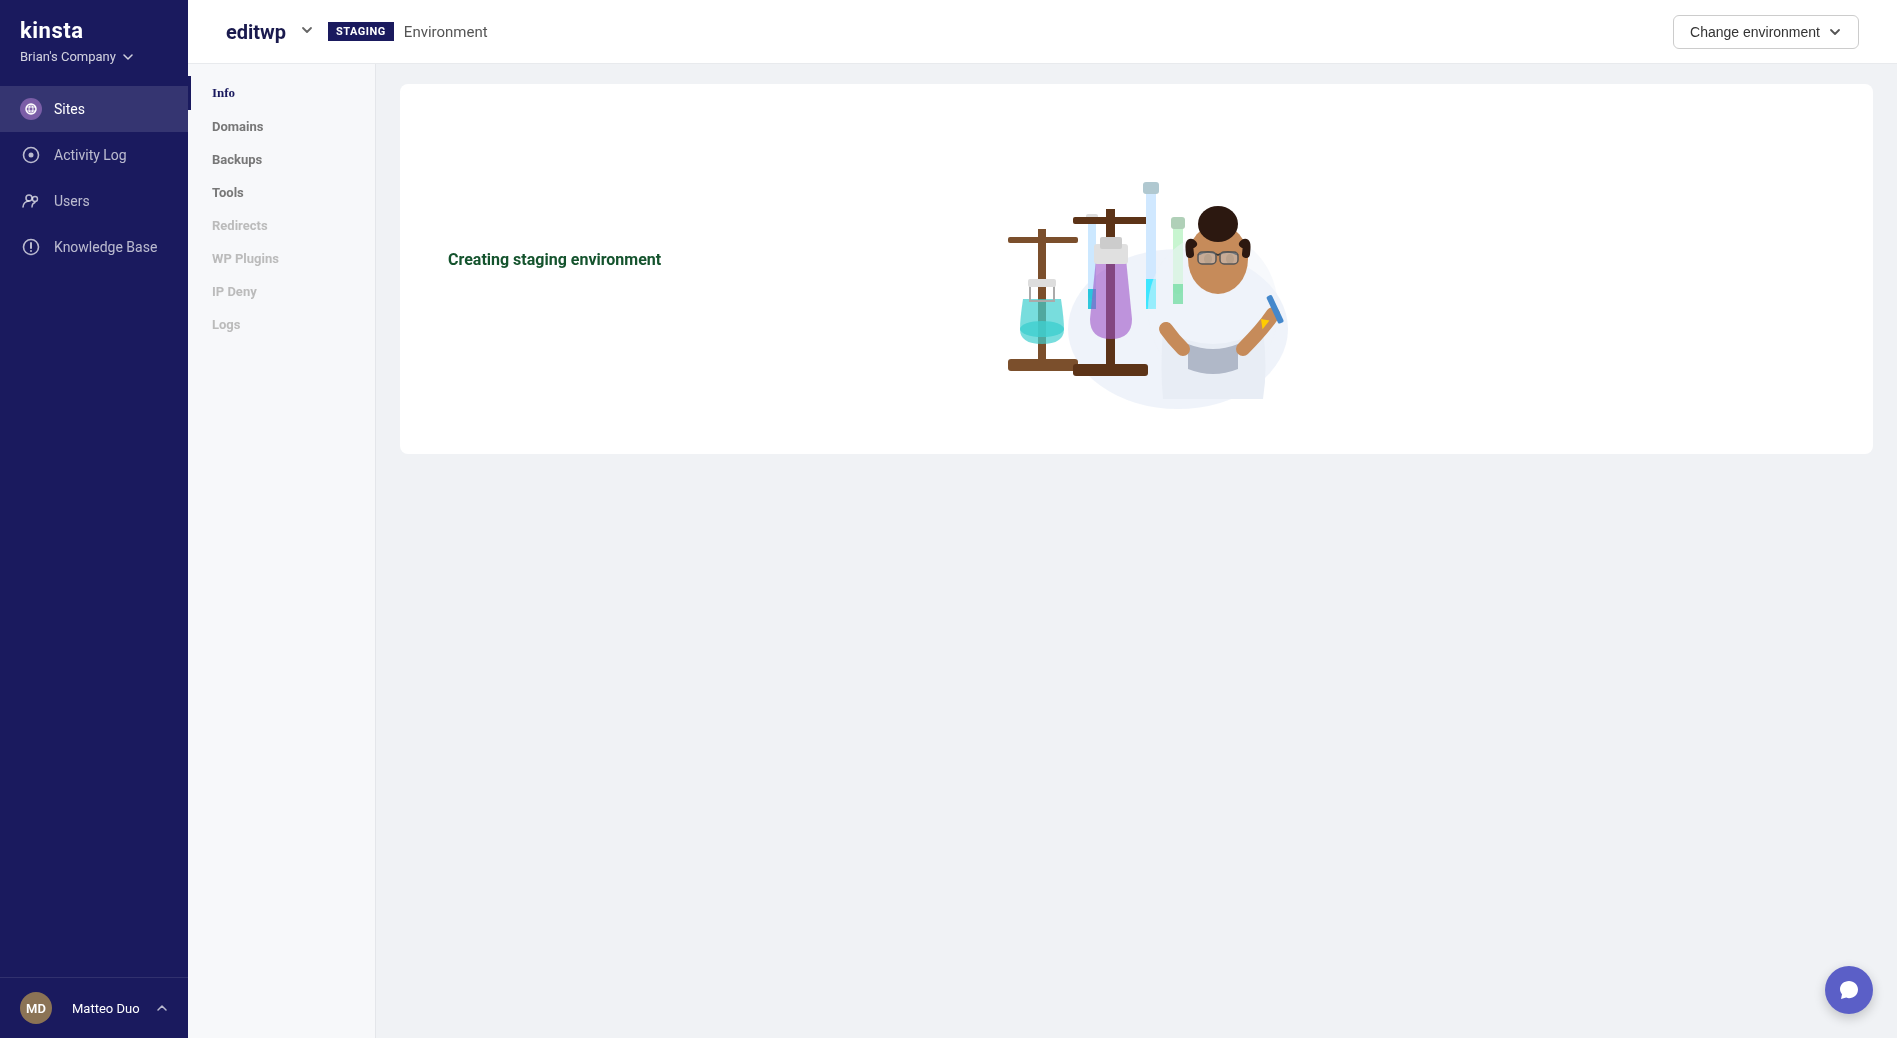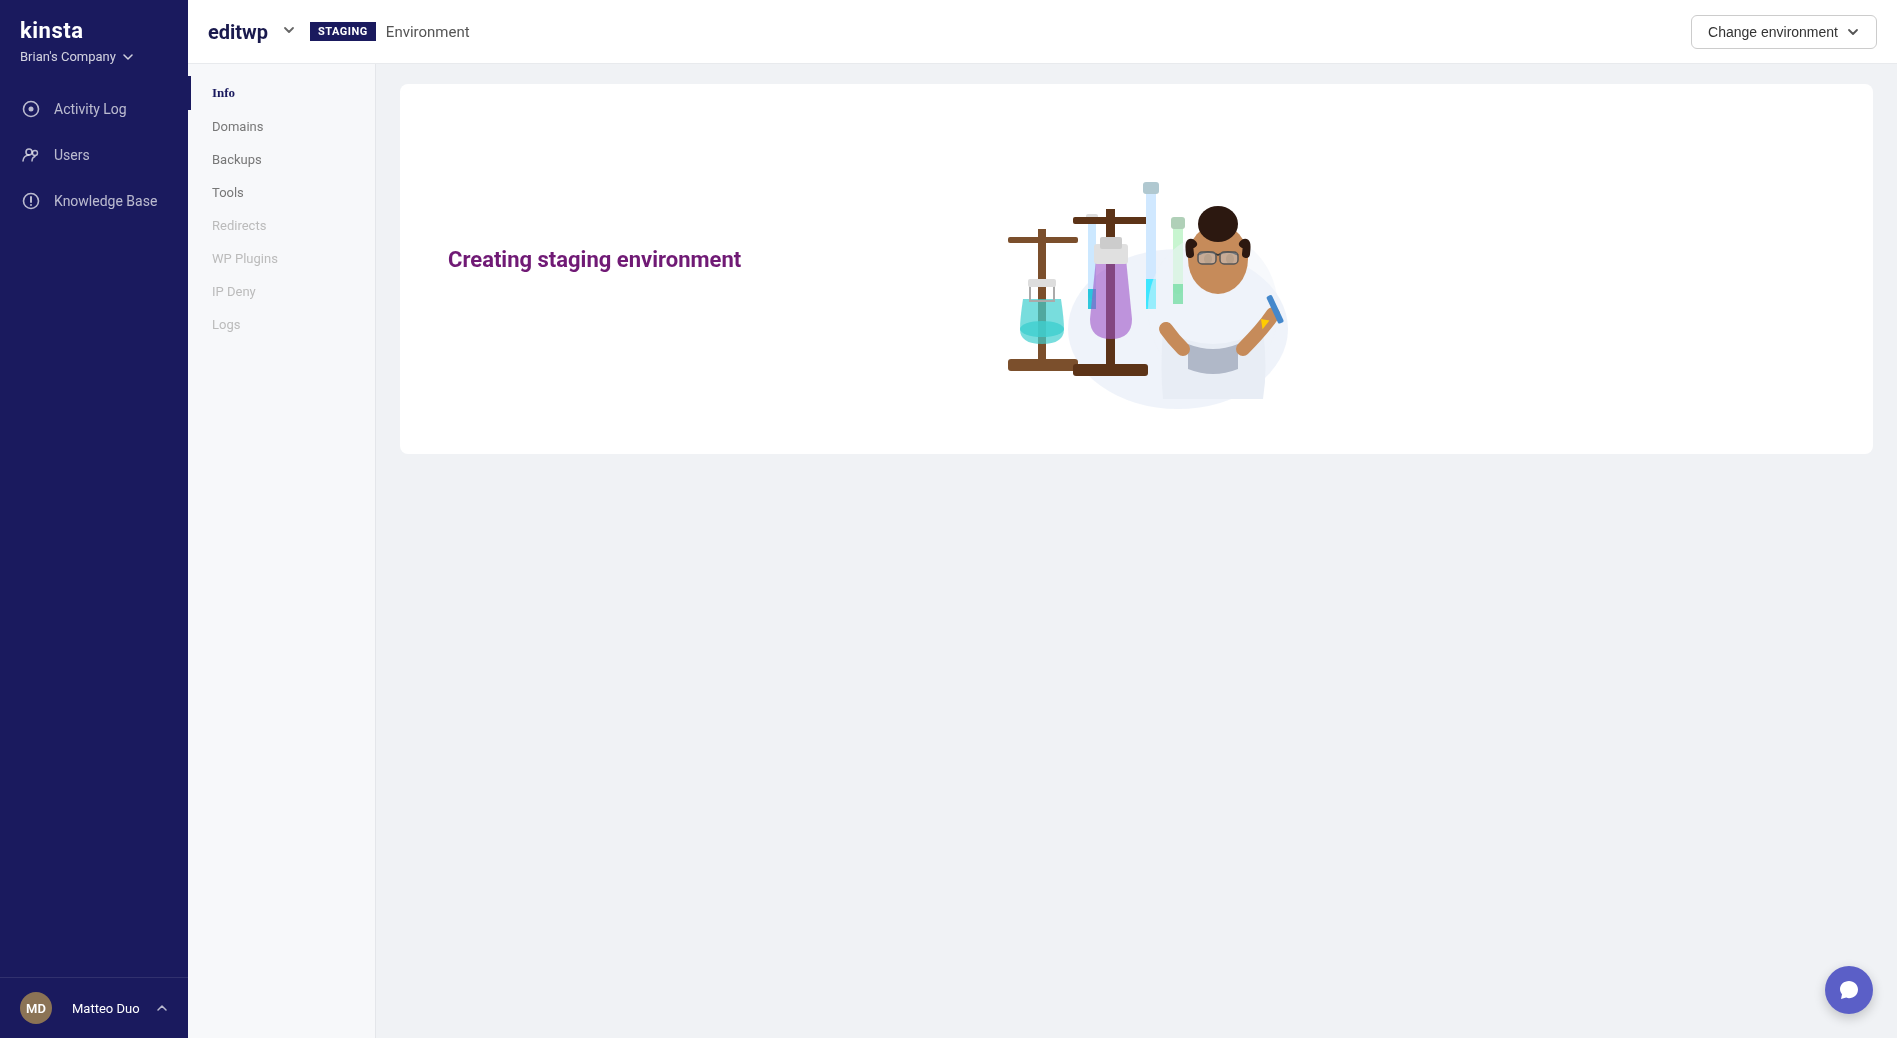--- a/index.html
+++ b/index.html
@@ -112,21 +112,21 @@
     #main {
       flex: 1;
       display: flex;
       flex-direction: column;
       background: #f0f2f5;
     }
 
     
     #top-header {
       background: white;
-      padding: 0 20px;
+      padding: 0 38px;
       height: 64px;
       display: flex;
       align-items: center;
       justify-content: space-between;
       border-bottom: 1px solid #e8eaed;
     }
     .site-title-area {
       display: flex;
       align-items: center;
       gap: 10px;
@@ -185,20 +185,21 @@
       padding: 12px 0;
       flex-shrink: 0;
     }
     .sub-nav-item {
       padding: 9px 24px;
       font-size: 13px;
       color: #777;
       cursor: pointer;
       display: block;
       transition: background 0.12s;
+      font-weight: bold;
     }
     .sub-nav-item.active {
       color: #1a1a5e;
       font-weight: 600;
       border-left: 3px solid #1a1a5e;
       padding-left: 21px;
       font-family: Liberation Serif, serif;
     }
     .sub-nav-item.disabled { color: #bbb; }
 
@@ -218,23 +219,23 @@
       align-items: center;
       gap: 40px;
       min-height: 340px;
     }
 
     .content-text {
       flex: 1;
       max-width: 480px;
     }
     .content-title {
-      font-size: 22px;
+      font-size: 16px;
       font-weight: 700;
-      color: #701a75;
+      color: #14532d;
       margin-bottom: 19px;
     }
     .content-description {
       font-size: 14px;
       color: #555;
       line-height: 1.65;
     }
 
     
     .illustration-area {
@@ -273,20 +274,33 @@
     <div class="company-selector">
       <span>Brian's Company</span>
       <svg width="12" height="12" viewBox="0 0 12 12" fill="none">
         <path d="M2 4l4 4 4-4" stroke="white" stroke-width="1.5" stroke-linecap="round" stroke-linejoin="round"></path>
       </svg>
     </div>
   </div>
 
   <div class="sidebar-nav">
 
+    <div class="sidebar-item active">
+      <span class="icon">
+        <div class="sites-icon">
+          <svg width="12" height="12" viewBox="0 0 12 12" fill="none">
+            <circle cx="6" cy="6" r="5" stroke="white" stroke-width="1.5"></circle>
+            <path d="M6 1C6 1 4 3.5 4 6s2 5 2 5" stroke="white" stroke-width="1"></path>
+            <path d="M6 1C6 1 8 3.5 8 6s-2 5-2 5" stroke="white" stroke-width="1"></path>
+            <path d="M1.5 4h9M1.5 8h9" stroke="white" stroke-width="1"></path>
+          </svg>
+        </div>
+      </span>
+      <span>Sites</span>
+    </div>
 
 
     <div class="sidebar-item">
       <span class="icon">
         <svg width="18" height="18" viewBox="0 0 18 18" fill="none">
           <circle cx="9" cy="9" r="7.5" stroke="rgba(255,255,255,0.7)" stroke-width="1.6"></circle>
           <circle cx="9" cy="9" r="2.5" fill="rgba(255,255,255,0.7)"></circle>
         </svg>
       </span>
       <span>Activity Log</span>

